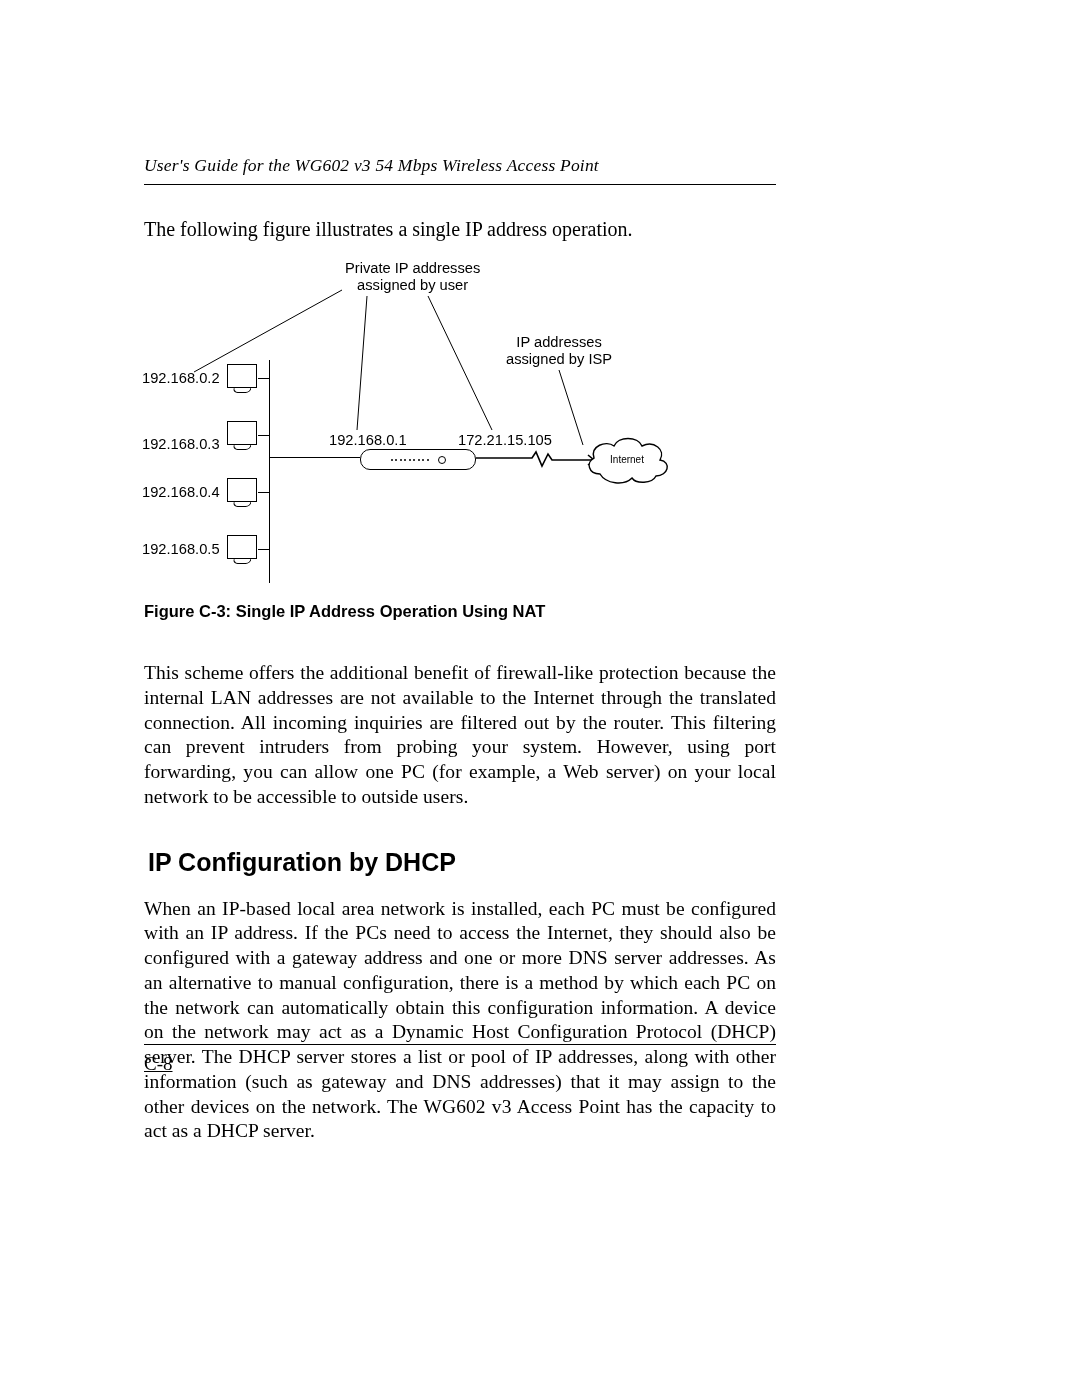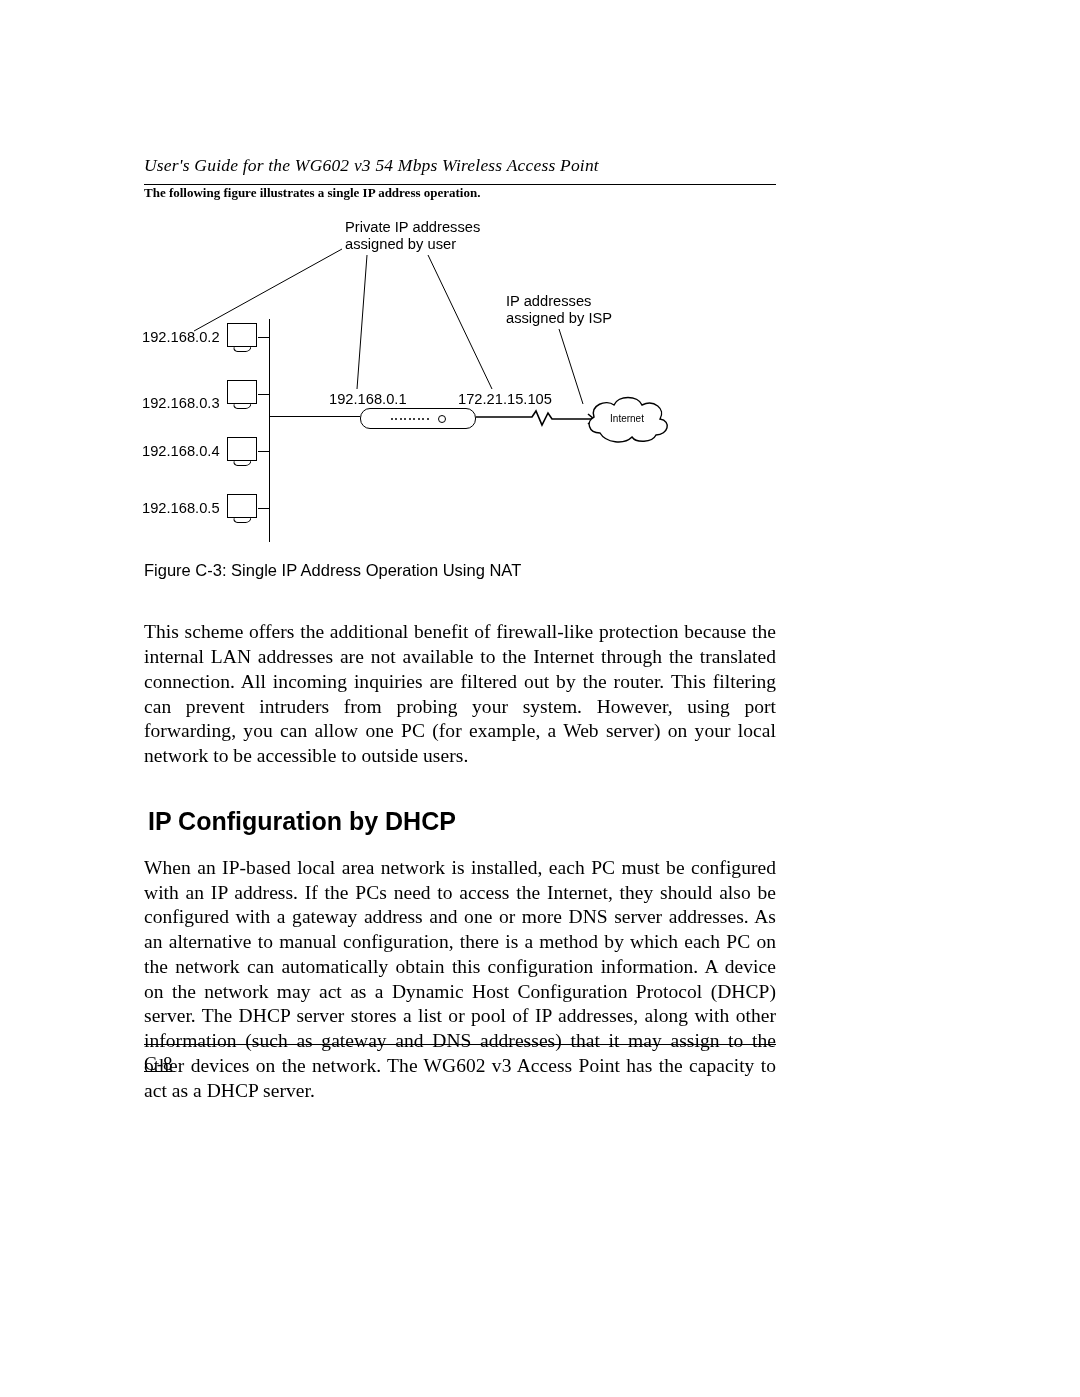--- a/index.html
+++ b/index.html
@@ -21,42 +21,43 @@
     font-style: italic;
     font-size: 17.5px;
     letter-spacing: 0.2px;
   }
   .hr-thin {
     height: 0;
     border-top: 1.5px solid #000;
     margin: 8px 0 0 0;
   }
   .lead {
-    font-size: 13px;
+    font-size: 20px;
+    margin-top: 32px;
     line-height: 1.25;
-    font-weight: bold;
   }
 
   
   .diagram {
     position: relative;
     width: 640px;
     height: 330px;
     margin: 18px 0 0 -2px;
     font-family: Arial, Helvetica, sans-serif;
     font-size: 14px;
   }
   .ip-label {
     position: absolute;
     font-size: 14.7px;
   }
   .ann {
     position: absolute;
     font-size: 14.7px;
     line-height: 1.15;
+    text-align: center;
   }
   .monitor {
     position: absolute;
     width: 30px;
     height: 24px;
     border: 1.5px solid #000;
     box-sizing: border-box;
   }
   .monitor::after {
     content: "";
@@ -106,21 +107,21 @@
     position:absolute;
     font-size:10px;
     left:50%;top:50%;transform:translate(-50%,-50%);
   }
   .isp-wire {
     position:absolute;
   }
 
   .fig-caption {
     font-family: Arial, Helvetica, sans-serif;
-    font-weight: normal;
+    font-weight: bold;
     font-size: 16.5px;
     margin-top: 12px;
   }
   .body-text {
     font-size: 19.5px;
     line-height: 1.27;
     margin-top: 40px;
     text-align: justify;
     letter-spacing: 0.05px;
   }

